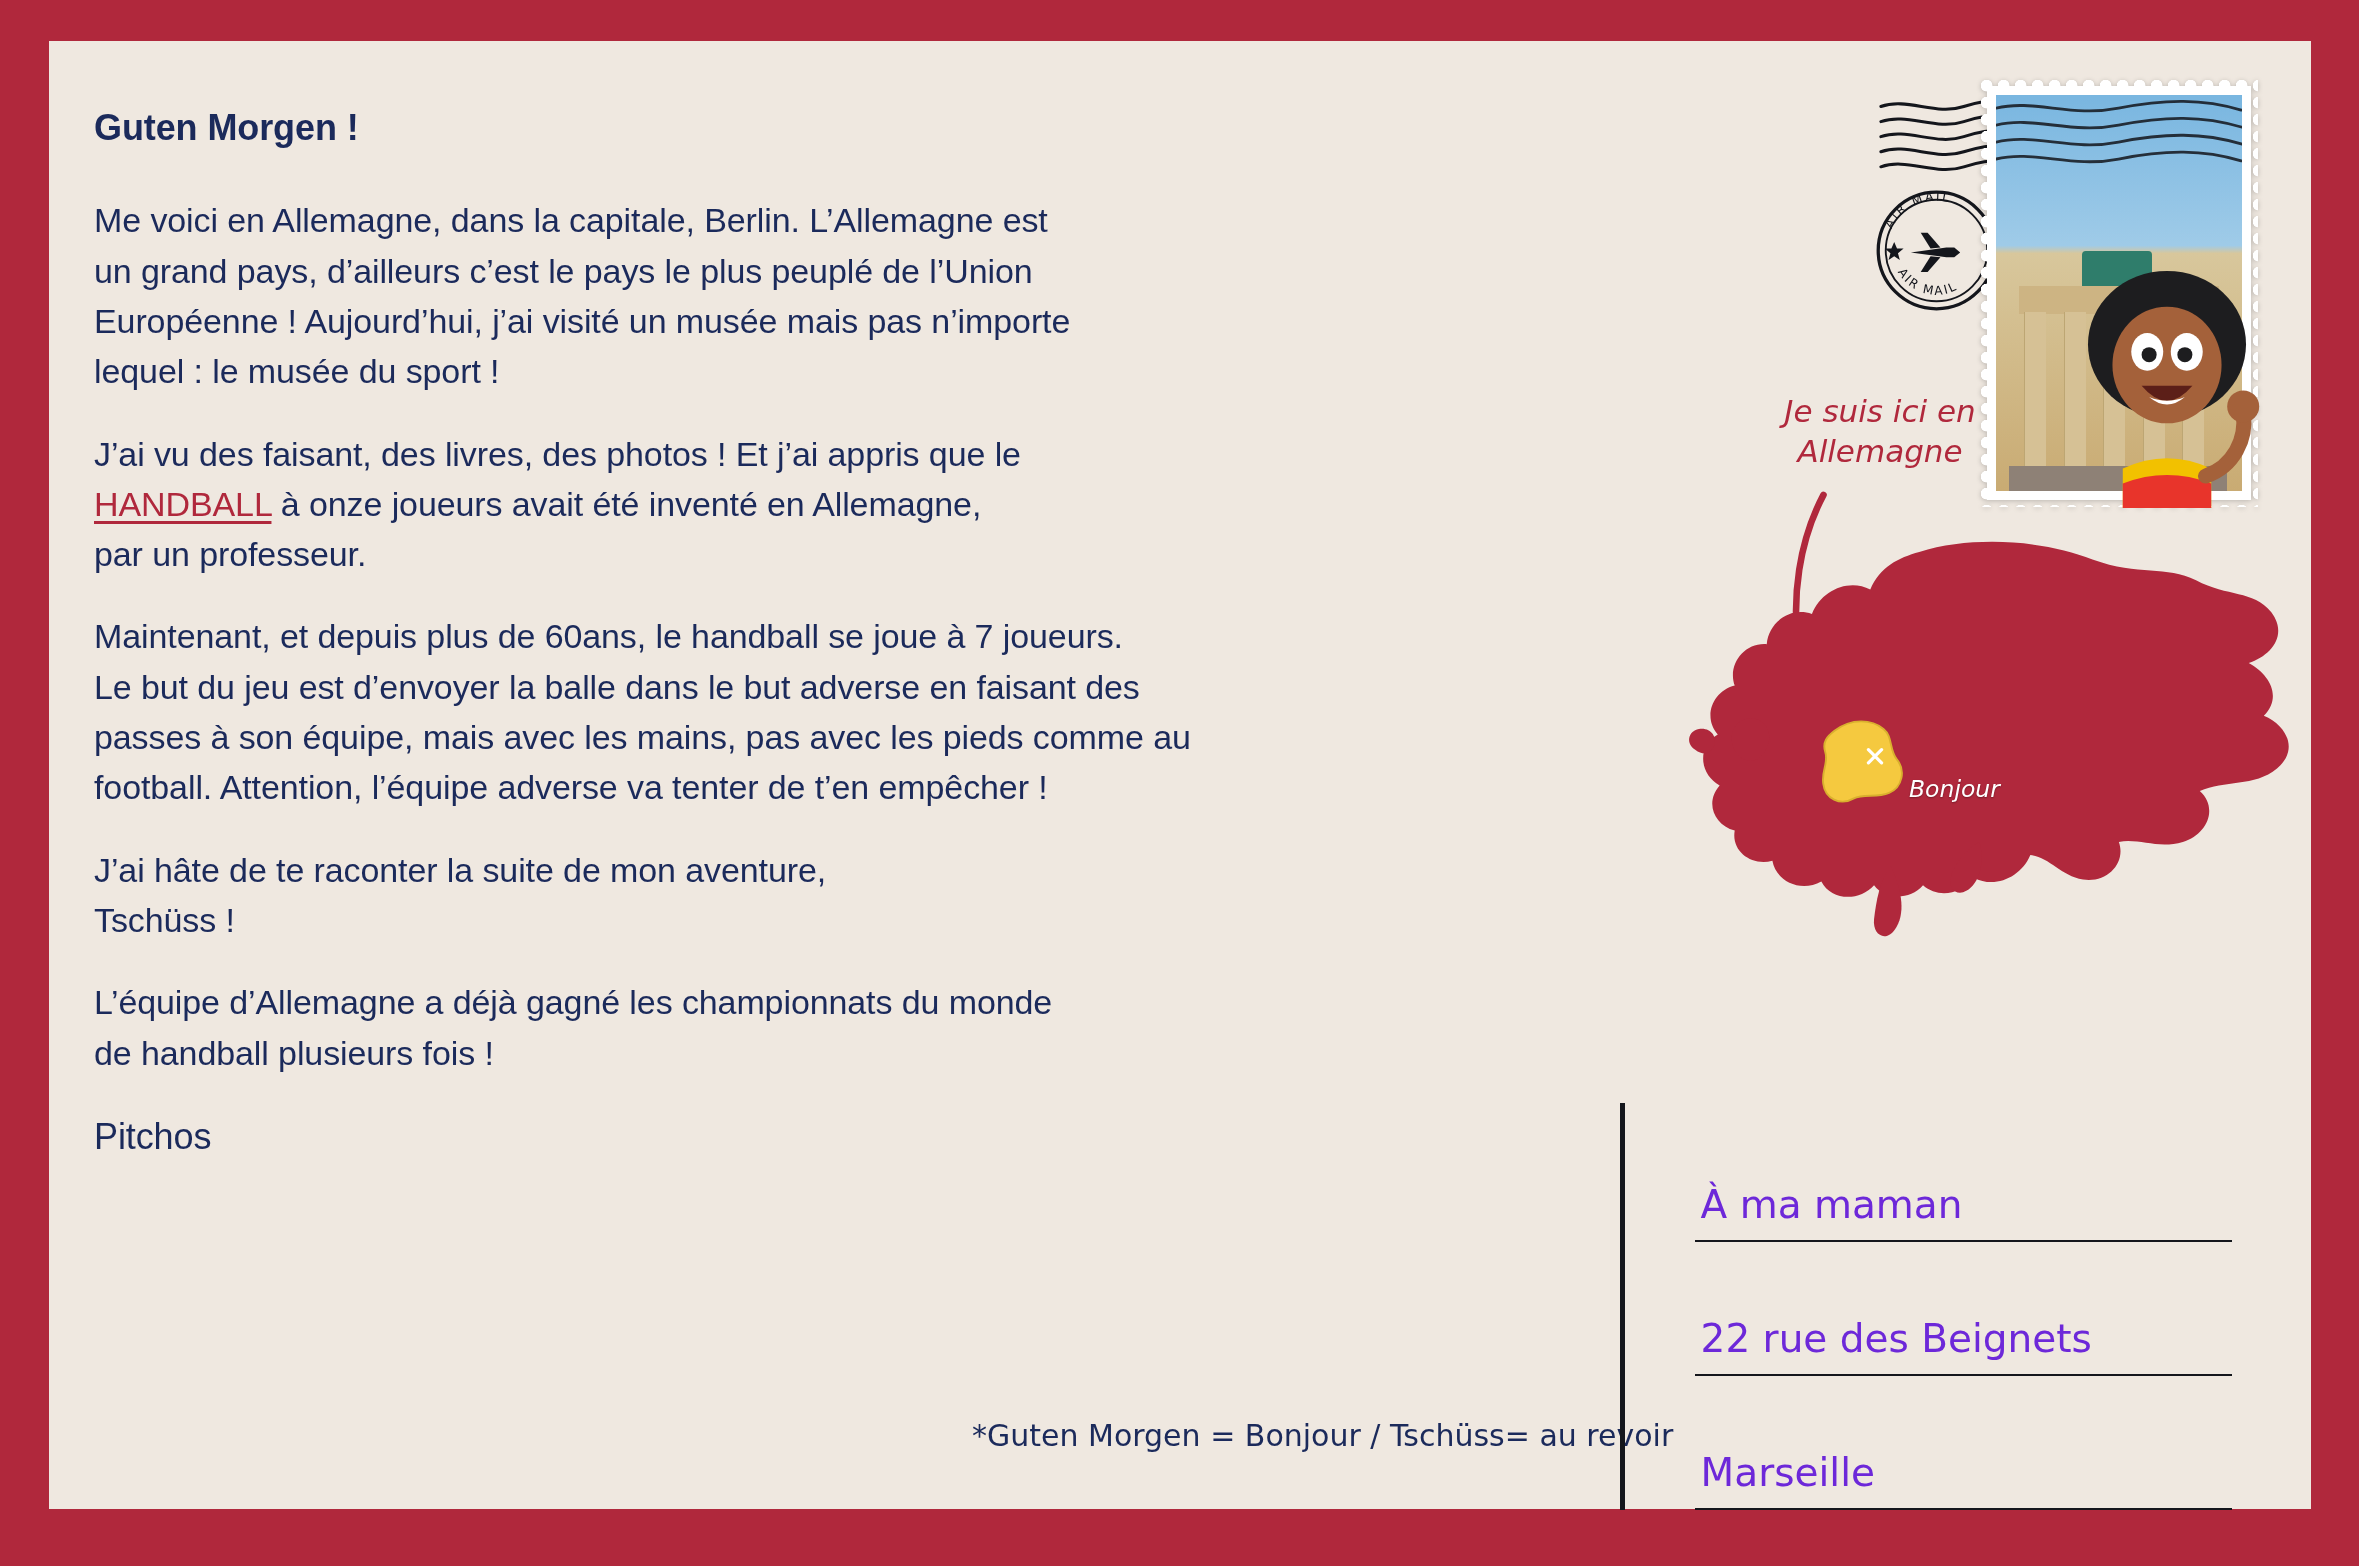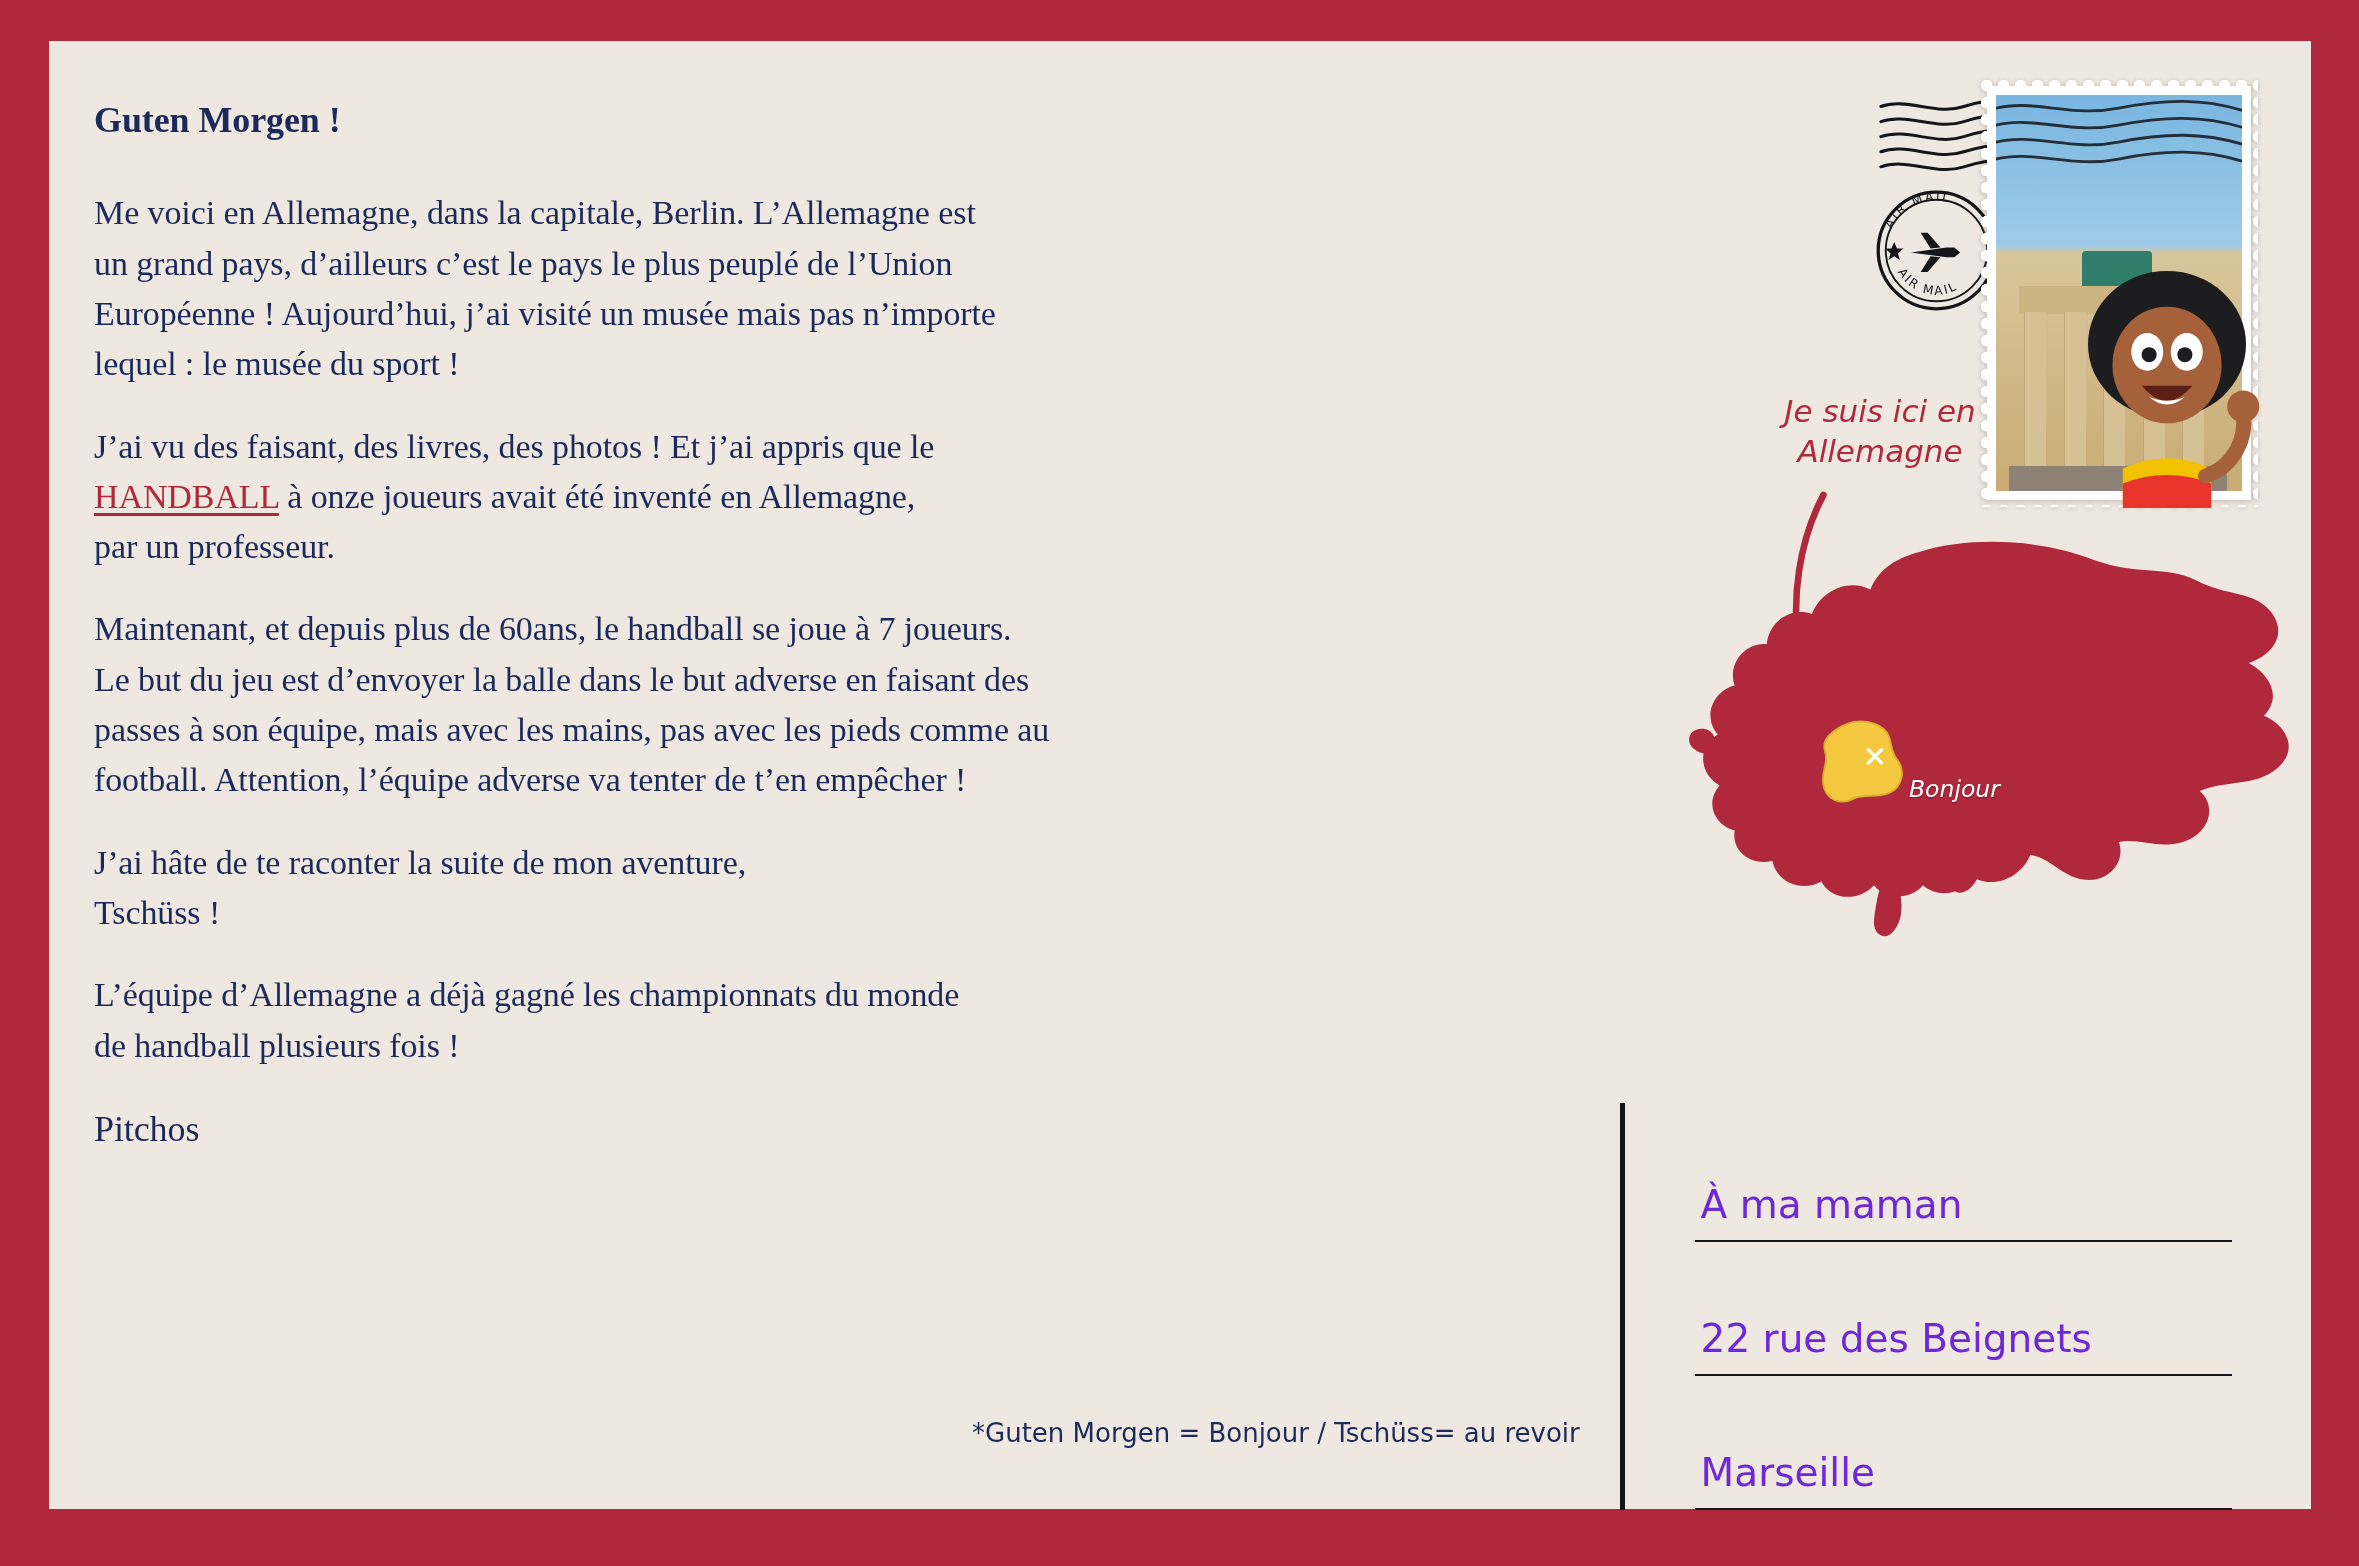--- a/index.html
+++ b/index.html
@@ -28,24 +28,24 @@
     width: 100%;
     height: 100%;
     background: #efe8e0;
     box-sizing: border-box;
   }
 
   
   .letter {
     position: absolute;
     left: 45px;
-    top: 53px;
+    top: 60px;
     width: 1431px;
     color: #1b2a5b;
-    font-family: Liberation Serif, serif;
+    font-family: Liberation Sans, sans-serif;
     font-size: 34px;
     line-height: 1.48;
     letter-spacing: -0.1px;
   }
   .letter p {
     margin: 0 0 32px 0;
     white-space: pre-line;
   }
   .letter p:last-child { margin-bottom: 16px; }
 
@@ -63,21 +63,21 @@
   }
 
   .signature {
     font-size: 36px;
   }
 
   .footnote {
     position: absolute;
     left: 923px;
     top: 1377px;
-    font-size: 26px;
+    font-size: 30px;
     color: #1b2a5b;
     font-family: "DejaVu Sans", sans-serif;
     white-space: nowrap;
   }
 
   
   .divider {
     position: absolute;
     left: 1571px;
     top: 1062px;

